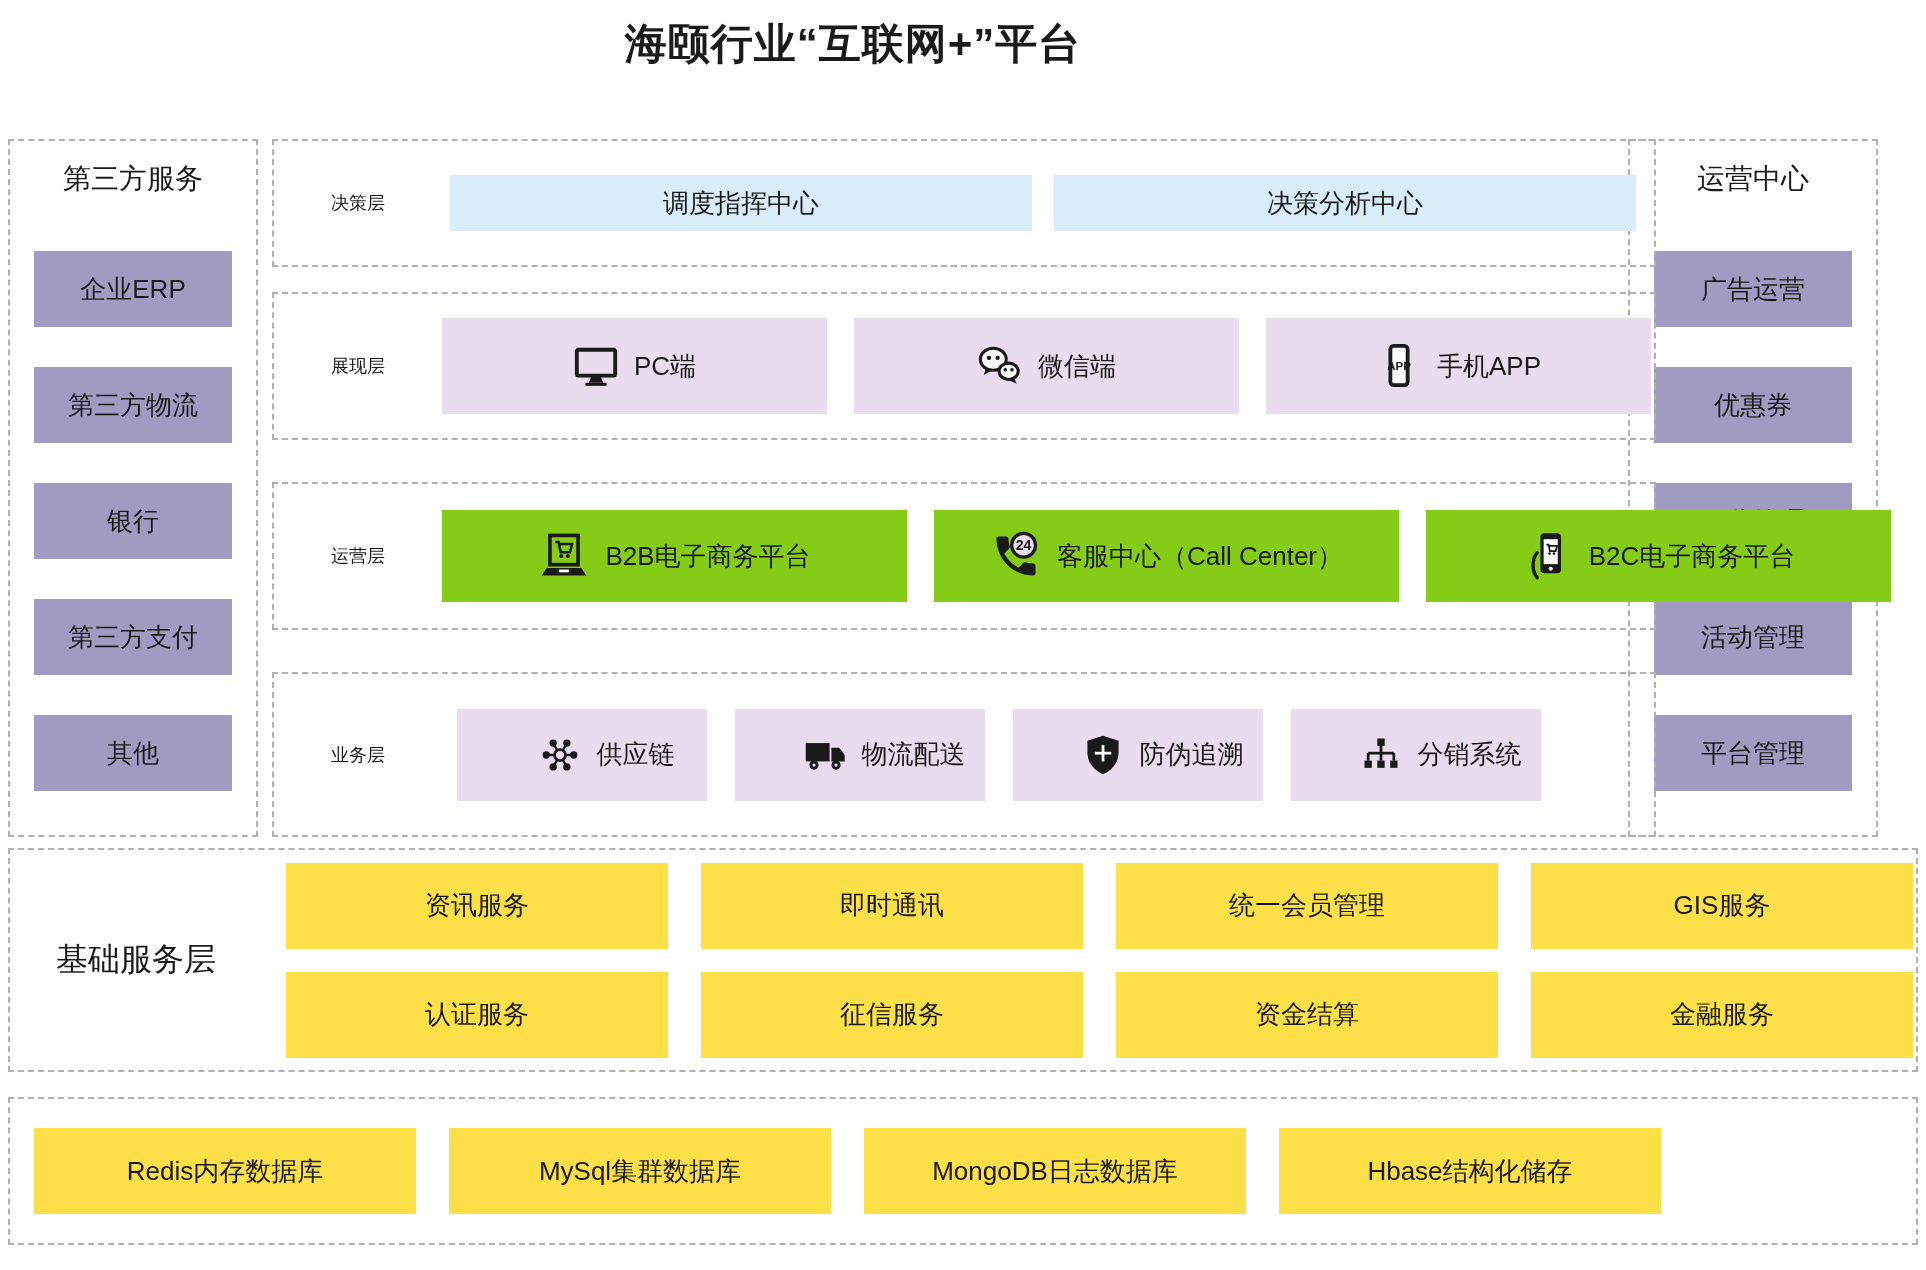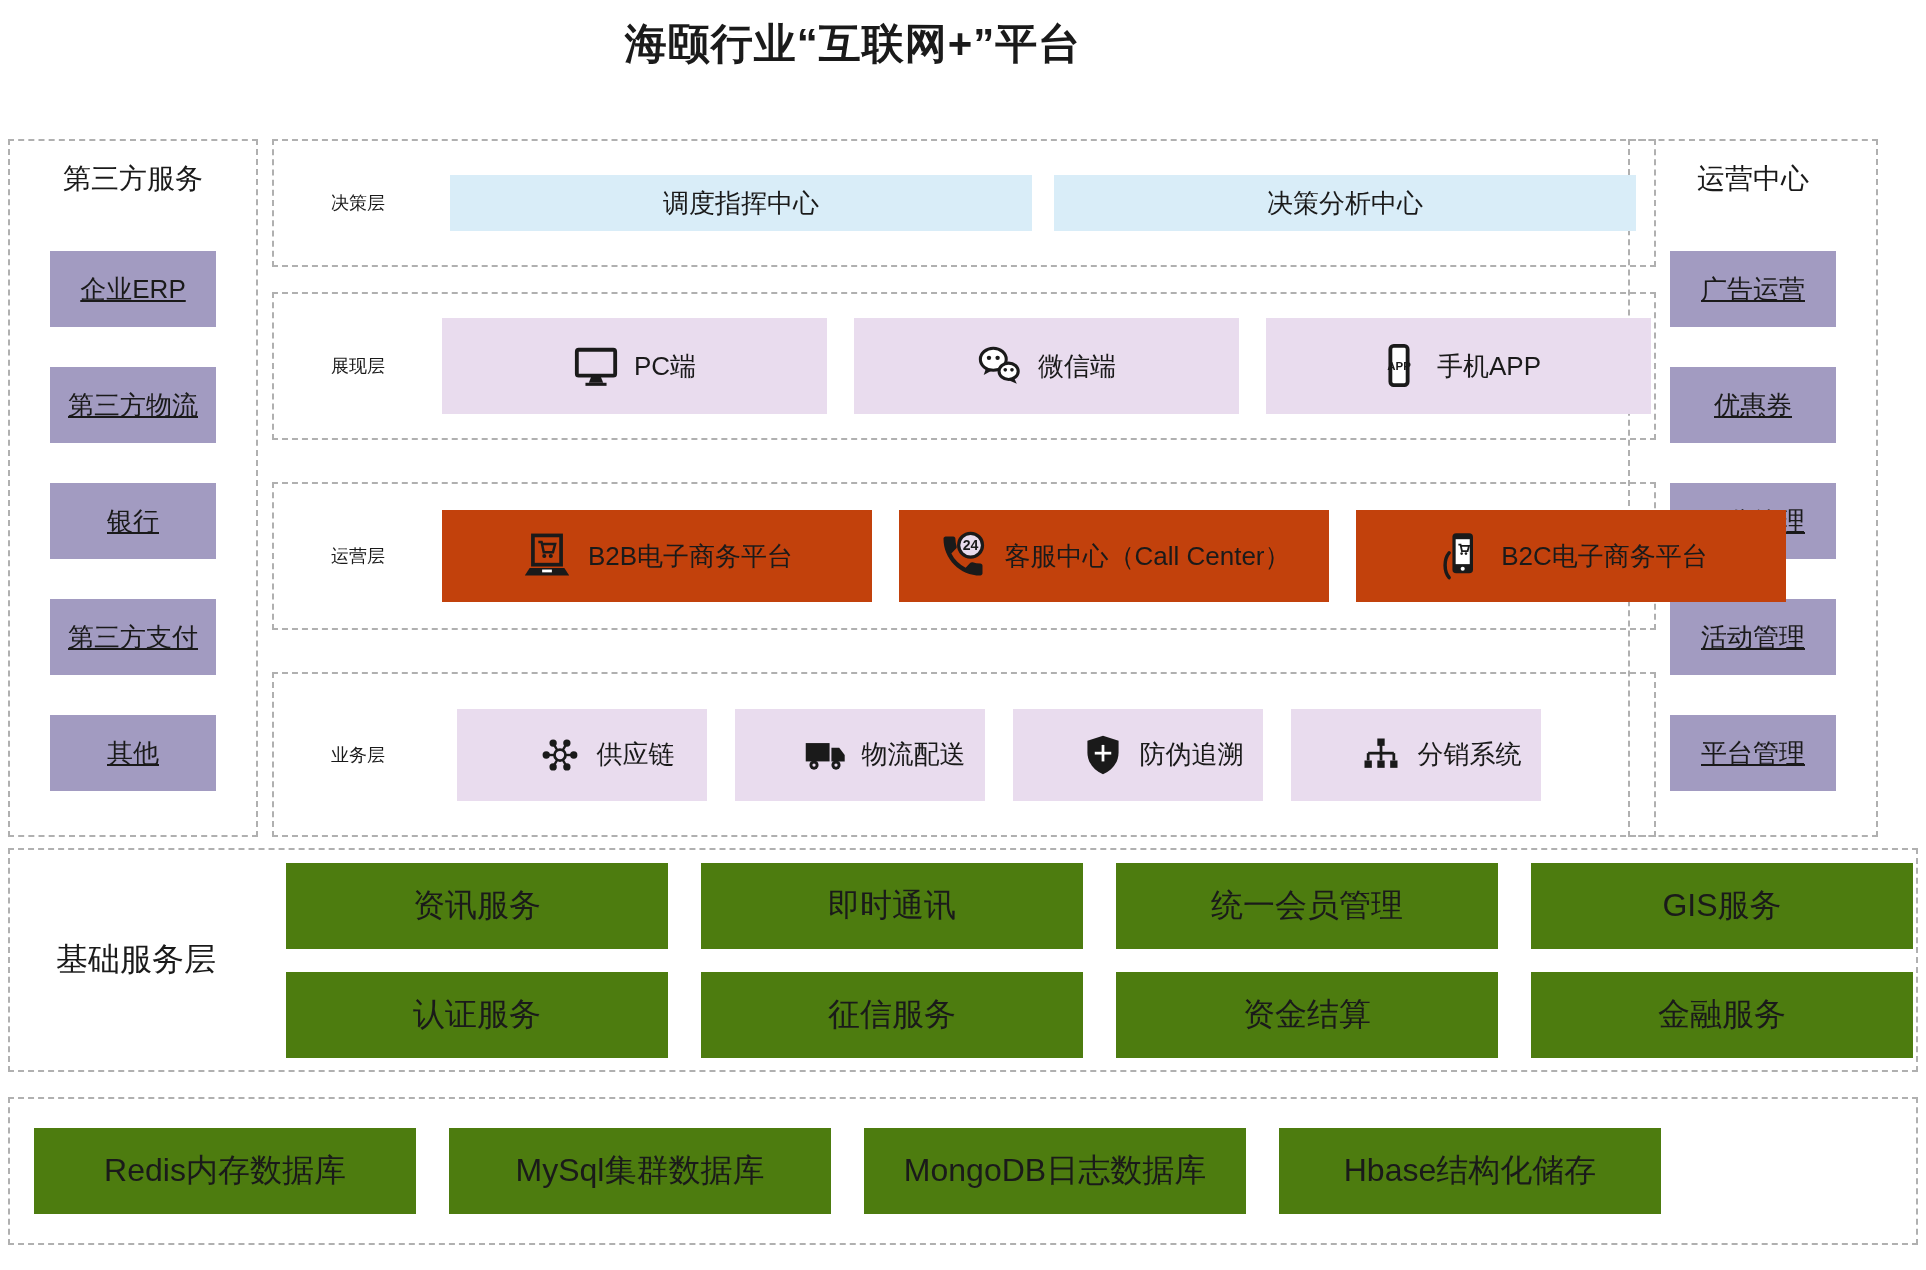--- a/index.html
+++ b/index.html
@@ -13,22 +13,22 @@
   }
   
   .panel{
     position:absolute;top:139px;height:698px;width:250px;
     border:2px dashed #b0b0b0;box-sizing:border-box;
   }
   .panel-left{left:8px;}
   .panel-right{left:1628px;}
   .panel-title{margin-top:18px;height:40px;line-height:40px;text-align:center;font-size:28px;}
   .pbox{
-    width:166px;height:76px;margin:40px auto 0;background:#a29bc1;
-    display:flex;align-items:center;justify-content:center;font-size:26px;text-decoration:underline;
+    width:198px;height:76px;margin:40px auto 0;background:#a29bc1;
+    display:flex;align-items:center;justify-content:center;font-size:26px;
   }
   .pbox.first{margin-top:52px;}
   
   .layer{
     position:absolute;left:272px;width:1384px;border:2px dashed #b0b0b0;
     box-sizing:border-box;display:flex;align-items:center;
   }
   .layer-label{width:168px;flex:none;text-align:center;font-size:18px;}
   .boxes{flex:1;display:flex;align-items:center;}
   .box{
@@ -36,43 +36,43 @@
     font-size:26px;gap:15px;box-sizing:border-box;
   }
   .box-icon{display:flex;align-items:center;color:#1a1a1a;}
   .layer-decision{top:139px;height:128px;}
   .layer-decision .box{width:582px;height:56px;background:#d9edf8;margin-left:8px;}
   .layer-decision .box + .box{margin-left:22px;}
   .layer-presentation{top:292px;height:148px;}
   .layer-presentation .box{width:385px;height:96px;background:#e9dcee;}
   .layer-presentation .box + .box{margin-left:27px;}
   .layer-operation{top:482px;height:148px;}
-  .layer-operation .box{width:430px;height:92px;background:#c2410c;}
+  .layer-operation .box{width:465px;height:92px;background:#84cc16;}
   .layer-operation .box + .box{margin-left:27px;}
   .layer-business{top:672px;height:165px;}
   .layer-business .box{width:250px;height:92px;background:#e9dcee;margin-left:15px;padding-left:48px;}
   .layer-business .box + .box{margin-left:28px;}
   .layer-presentation .box-icon svg{width:46px;height:46px;}
   .layer-operation .box-icon svg{width:52px;height:52px;}
   .layer-business .box-icon svg{width:44px;height:44px;}
   
   .bottom-section{
     position:absolute;left:8px;width:1910px;border:2px dashed #b0b0b0;
     box-sizing:border-box;display:flex;align-items:stretch;
   }
   .section-basic{top:848px;height:224px;}
   .section-data{top:1097px;height:148px;}
   .bottom-label{width:252px;flex:none;display:flex;align-items:center;justify-content:center;font-size:32px;}
   .bottom-grid{
     flex:1;display:grid;grid-template-columns:repeat(4,382px);
     gap:23px 33px;align-content:center;padding-left:24px;
   }
   .bbox{
-    height:86px;background:#4d7c0f;display:flex;align-items:center;
-    justify-content:center;font-size:32px;
+    height:86px;background:#fde047;display:flex;align-items:center;
+    justify-content:center;font-size:26px;
   }
 </style>
 </head>
 <body>
 
 <div class="page">
 
   <h1 class="title">海颐行业“互联网+”平台</h1>
 
   <aside class="panel panel-left">

